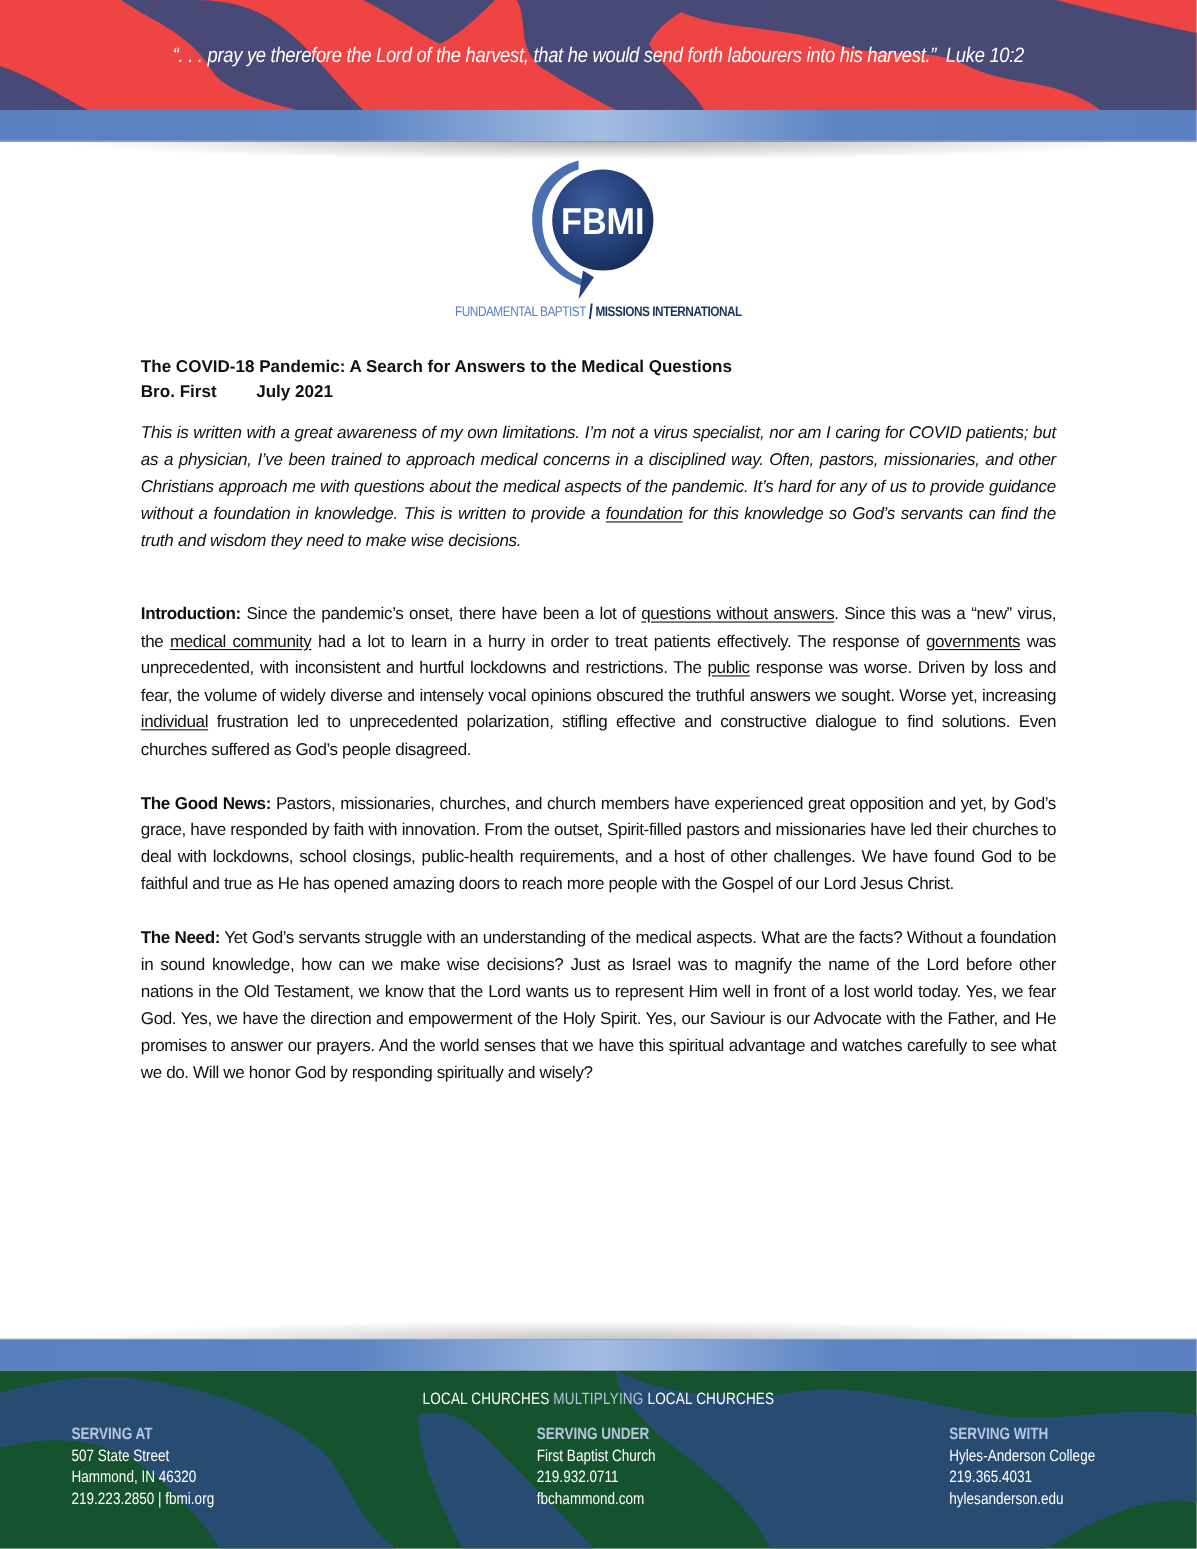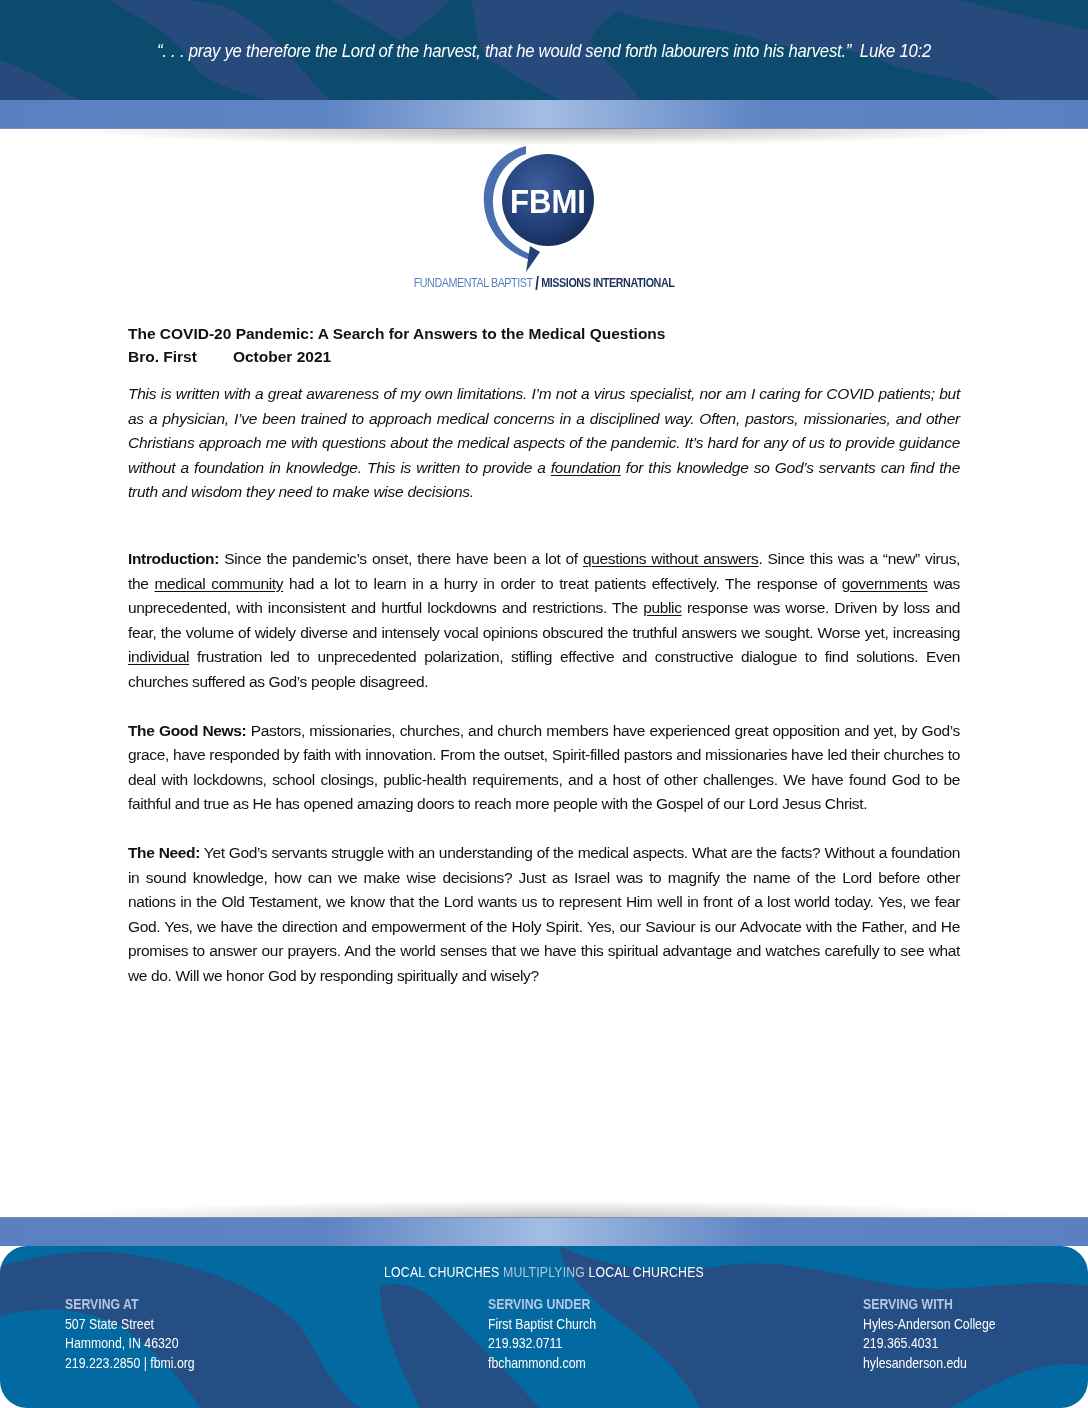--- a/index.html
+++ b/index.html
@@ -4,21 +4,21 @@
 <style>
   html, body { margin: 0; padding: 0; }
   body {
     width: 1088px; height: 1408px; position: relative; overflow: hidden;
     background: #ffffff;
     font-family: "Liberation Sans", sans-serif;
   }
   
   .header {
     position: absolute; left: 0; top: 0; width: 1088px; height: 100px;
-    background: #0c4a6e; overflow: hidden;
+    background: #ef4444; overflow: hidden;
   }
   .header svg.map, .footer svg.map { position: absolute; left: 0; top: 0; }
   .quote {
     position: absolute; left: 0; right: 0; top: 40px; text-align: center;
     color: #ffffff; font-style: italic; font-size: 19px; letter-spacing: -0.3px;
     transform: scaleX(0.88); transform-origin: 50% 50%;
   }
   .quote .ref { margin-left: 10px; }
   .band {
     position: absolute; left: 0; width: 1088px; height: 28px;
@@ -55,21 +55,21 @@
   .intro-ital { font-style: italic; margin-top: 14px; text-align: justify; letter-spacing: -0.25px; }
   p { margin: 0; text-align: justify; letter-spacing: -0.35px; }
   p.sec { margin-top: 24px; }
   .lbl { font-weight: bold; }
   u { text-underline-offset: 2px; }
   ol { margin: 14px 0 0 0; padding-left: 62px; }
   ol li { text-align: justify; padding-left: 0px; letter-spacing: -0.35px; }
   
   .footer {
     position: absolute; left: 0; top: 1246px; width: 1088px; height: 162px;
-    background: #0369a1; overflow: hidden; border-radius: 27px;
+    background: #14532d; overflow: hidden;
   }
   .tagline {
     position: absolute; left: 0; right: 0; top: 17px; text-align: center;
     font-size: 15px; color: #ffffff; transform: scaleX(0.82); transform-origin: 50% 50%;
     letter-spacing: 0.2px;
   }
   .tagline .mid { color: #b3c4e0; }
   .fcol {
     position: absolute; top: 48px; color: #ffffff; font-size: 15px; line-height: 19.5px;
     transform: scaleX(0.82); transform-origin: 0 0; white-space: nowrap;
@@ -110,23 +110,23 @@
   <path d="M48 4 C18 12 4 36 6 62 C8 90 28 110 52 118 L52 112 C32 104 16 86 15 62 C14 38 28 18 48 12 Z" fill="#4a6fb0"></path>
   <circle cx="70" cy="58" r="46" fill="url(#gBall)"></circle>
   <path d="M52 104 L48 130 L62 110 Z" fill="#24417a"></path>
   <text x="70" y="71" text-anchor="middle" fill="#ffffff" font-family="Liberation Sans, sans-serif" font-weight="bold" font-size="34" textLength="76" lengthAdjust="spacingAndGlyphs">FBMI</text>
 </svg>
 <div class="logo-text">
   <span class="l1">FUNDAMENTAL BAPTIST</span><span class="sep"></span><span class="l2">MISSIONS INTERNATIONAL</span>
 </div>
 
 <div class="content">
-  <div class="title">The COVID-20 Pandemic: A Search for Answers to the Medical Questions</div>
+  <div class="title">The COVID-18 Pandemic: A Search for Answers to the Medical Questions</div>
   <div class="title">
-    <span>Bro. First</span><span class="date">October 2021</span>
+    <span>Bro. First</span><span class="date">July 2021</span>
   </div>
 
   <div class="intro-ital">
     <span>This is written with a great awareness of my own limitations.  I’m not a virus specialist, nor am I caring for COVID patients; but as a physician, I’ve been trained to approach medical concerns in a disciplined way. Often, pastors, missionaries, and other Christians approach me with questions about the medical aspects of the pandemic.  It’s hard for any of us to provide guidance without a foundation in knowledge.  This is written to provide a </span><u>foundation</u><span> for this knowledge so God’s servants can find the truth and wisdom they need to make wise decisions.</span>
   </div>
 
   <p class="sec" style="margin-top:42px">
     <span class="lbl">Introduction:</span><span> Since the pandemic’s onset, there have been a lot of </span><u>questions without answers</u><span>. Since this was a “new” virus, the </span><u>medical community</u><span> had a lot to learn in a hurry in order to treat patients effectively. The response of </span><u>governments</u><span> was unprecedented, with inconsistent and hurtful lockdowns and restrictions.  The </span><u>public</u><span> response was worse. Driven by loss and fear, the volume of widely diverse and intensely vocal opinions obscured the truthful answers we sought. Worse yet, increasing </span><u>individual</u><span> frustration led to unprecedented polarization, stifling effective and constructive dialogue to find solutions. Even churches suffered as God’s people disagreed.</span>
   </p>
 

